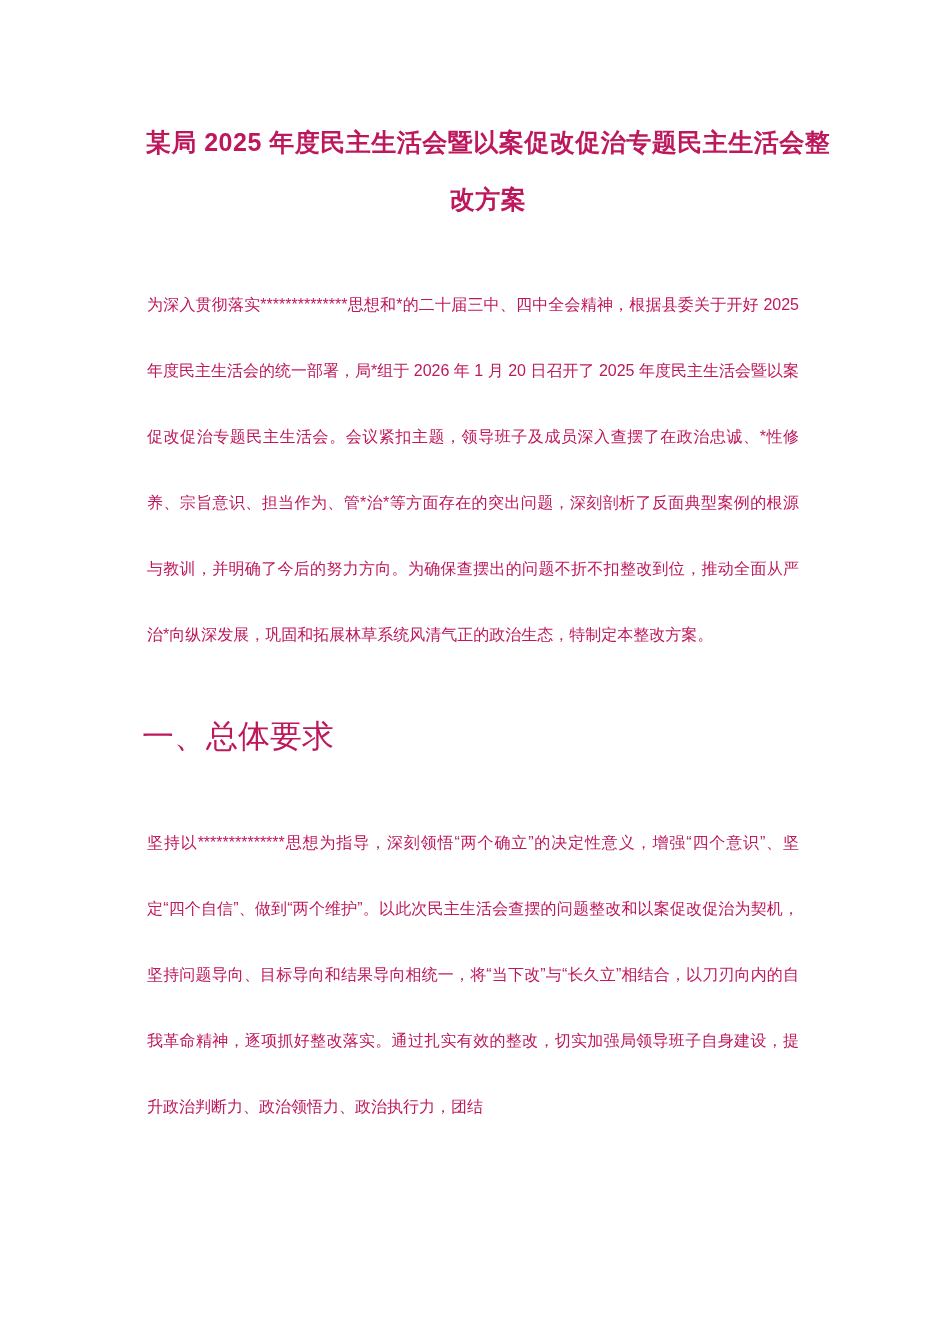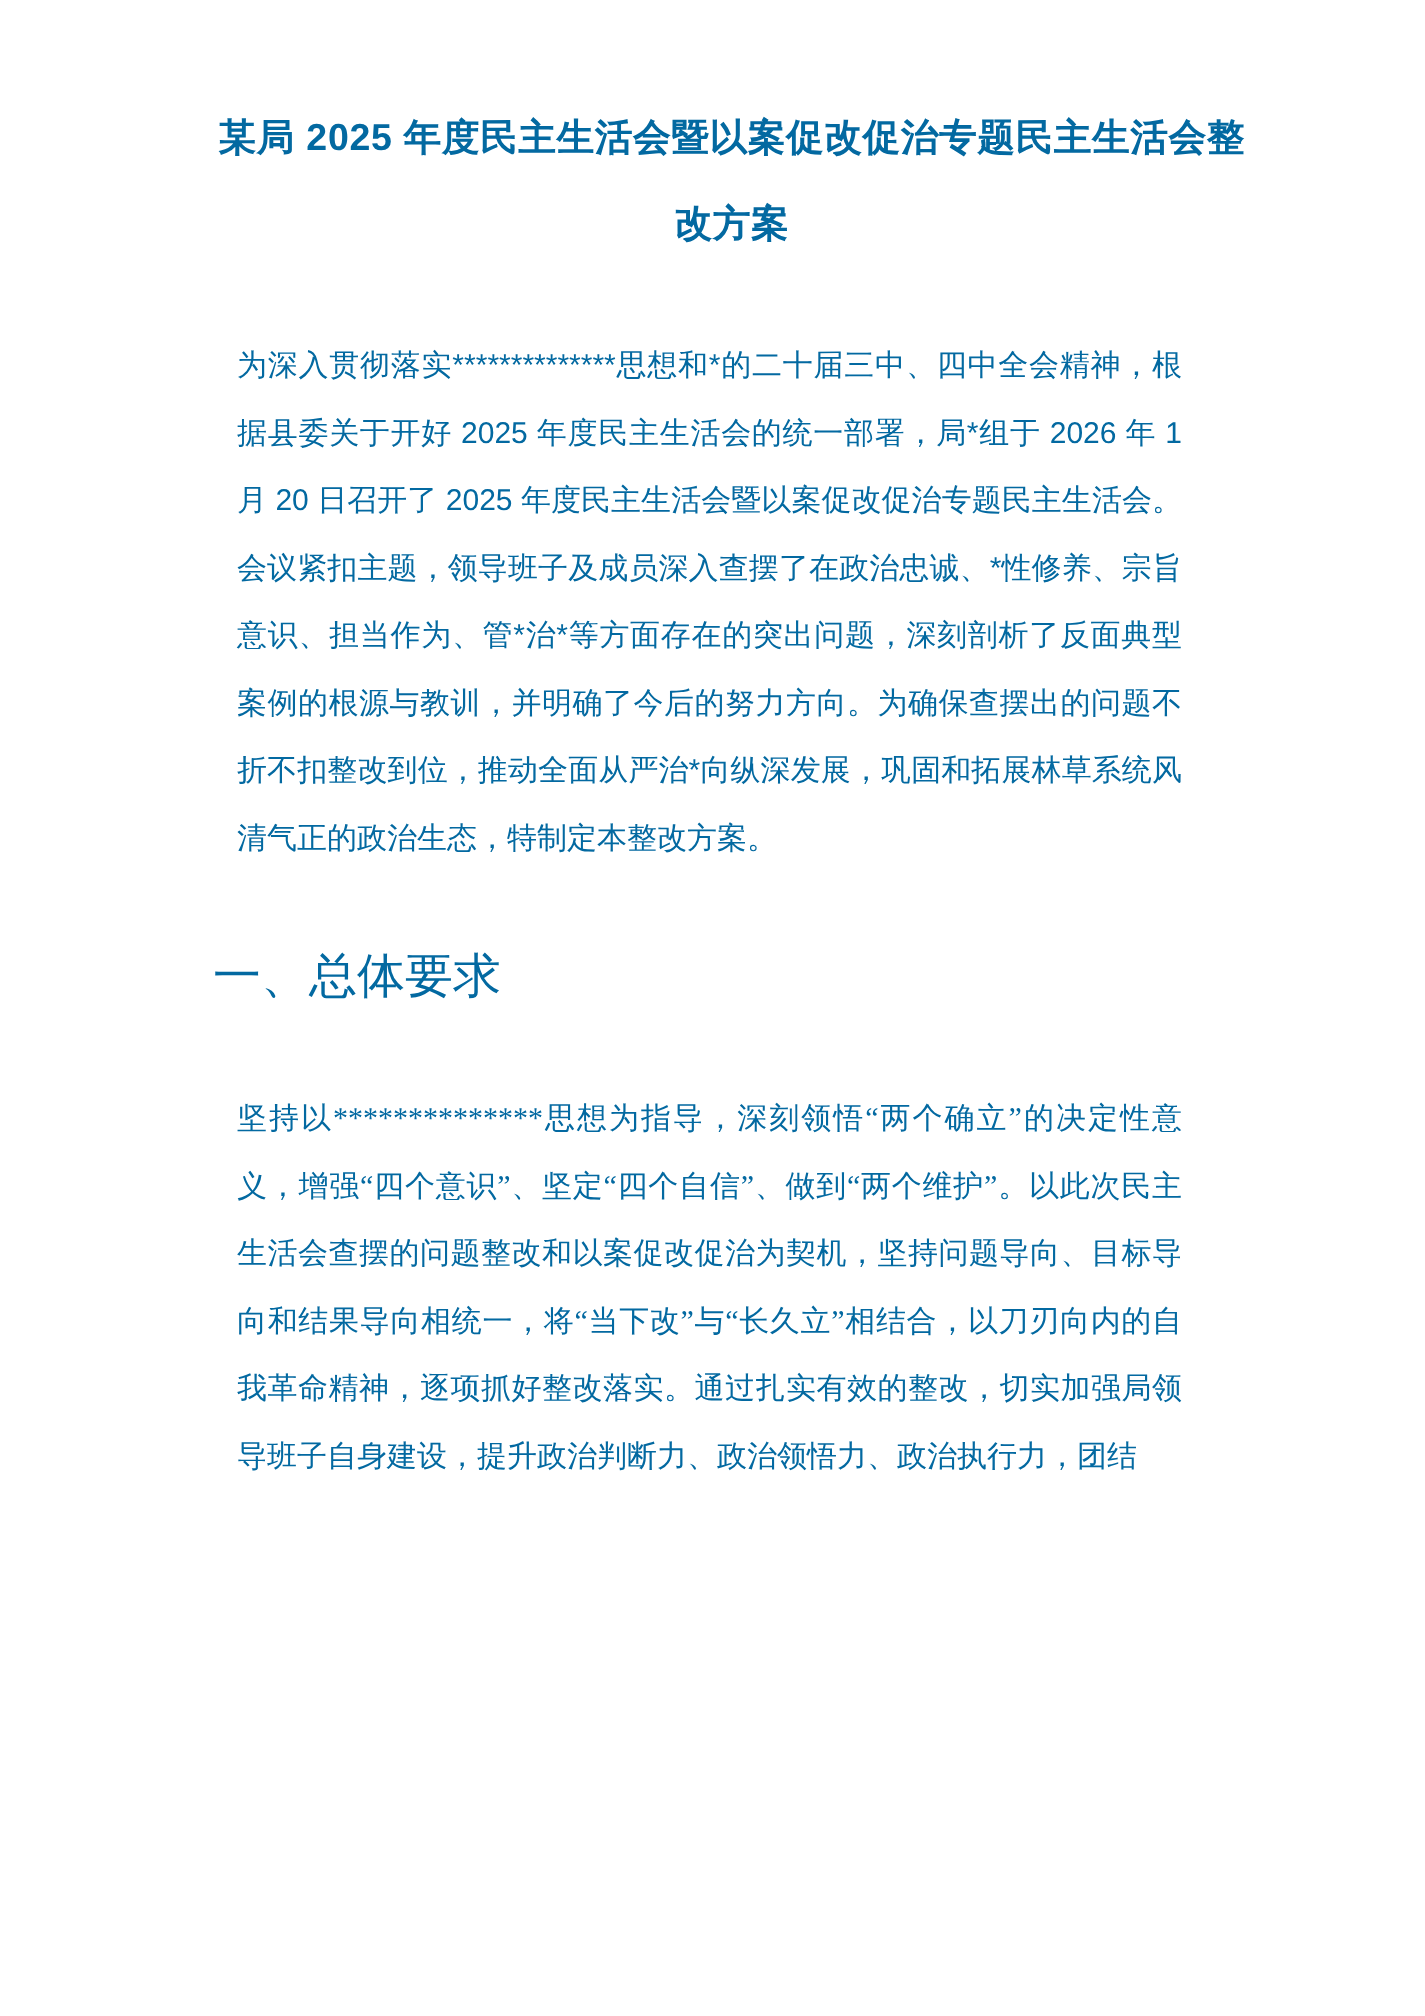--- a/index.html
+++ b/index.html
@@ -6,54 +6,53 @@
     margin: 0;
     padding: 0;
     background: #ffffff;
   }
   .page {
     position: relative;
     width: 950px;
     height: 1344px;
     margin: 0;
     background: #ffffff;
-    color: #0369a1;
+    color: #be185d;
     box-sizing: border-box;
-    padding: 64px 146px 0 142px;
+    padding: 114px 146px 0 142px;
     overflow: hidden;
     font-family: "Liberation Sans", "DejaVu Sans", sans-serif;
   }
   .doc-title {
     width: 692px;
     margin: 0 auto;
     font-size: 25px;
     font-weight: bold;
     line-height: 57px;
     text-align: center;
     letter-spacing: 0.5px;
   }
   .body-text {
-    font-size: 20px;
-    line-height: 45px;
+    font-size: 16px;
+    line-height: 66px;
     text-align: justify;
-    margin: 16px;
+    margin: 5px;
   }
   .intro-paragraph {
     margin-top: 44px;
   }
   .section-heading {
     margin: 43px 0 0 0;
     font-size: 32px;
     font-weight: normal;
     line-height: 50.5px;
     text-align: left;
   }
   .section-body {
     margin-top: 48px;
-    font-family: Liberation Serif, serif;
   }
 </style>
 </head>
 <body>
 
 <div class="page">
   <h1 class="doc-title">某局 2025 年度民主生活会暨以案促改促治专题民主生活会整改方案</h1>
 
   <p class="body-text intro-paragraph">为深入贯彻落实**************思想和*的二十届三中、四中全会精神，根据县委关于开好 2025 年度民主生活会的统一部署，局*组于 2026 年 1 月 20 日召开了 2025 年度民主生活会暨以案促改促治专题民主生活会。会议紧扣主题，领导班子及成员深入查摆了在政治忠诚、*性修养、宗旨意识、担当作为、管*治*等方面存在的突出问题，深刻剖析了反面典型案例的根源与教训，并明确了今后的努力方向。为确保查摆出的问题不折不扣整改到位，推动全面从严治*向纵深发展，巩固和拓展林草系统风清气正的政治生态，特制定本整改方案。</p>
 

